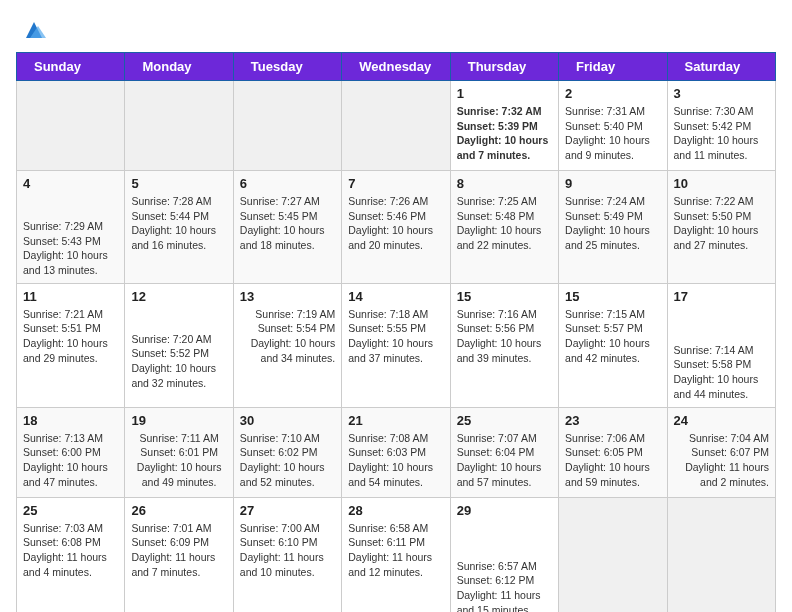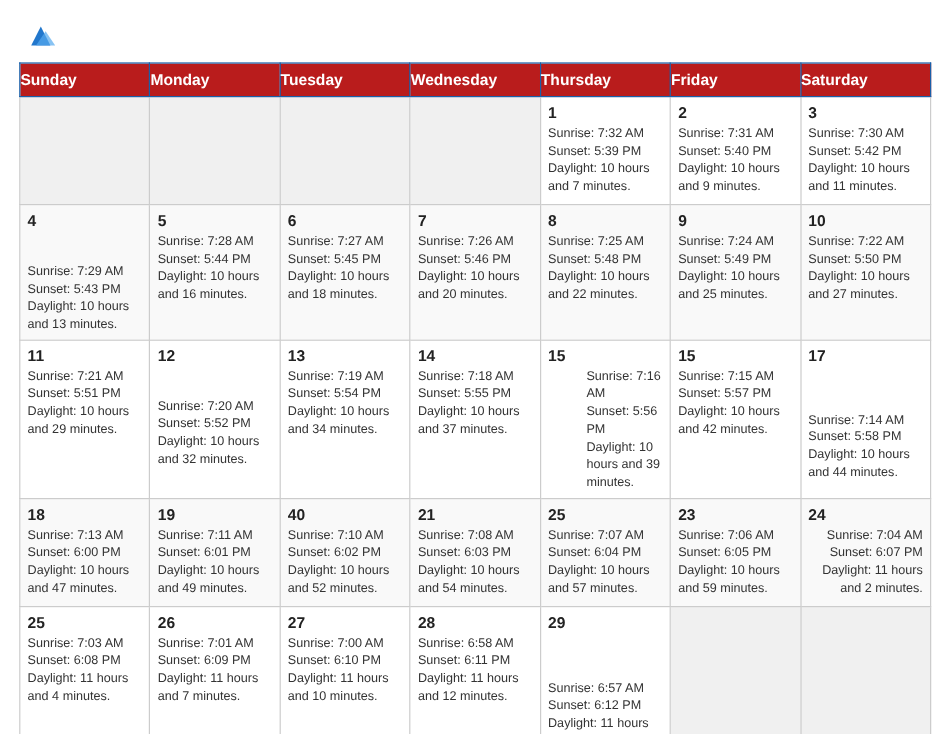--- a/index.html
+++ b/index.html
@@ -52,25 +52,25 @@
     .sub-title {
       font-size: 15px;
       color: #444;
     }
     table {
       width: 100%;
       border-collapse: collapse;
       table-layout: fixed;
     }
     thead tr th {
-      background-color: #b91c1c;
+      background-color: #6d28d9;
       color: #fff;
       font-size: 13px;
       font-weight: bold;
-      padding: 6px 0;
+      padding: 6px 17px;
       border: 1px solid #1a5fa8;
       text-align: left;
     }
     tbody tr td {
       border: 1px solid #ccc;
       vertical-align: top;
       padding: 5px 6px;
       font-size: 11px;
       color: #222;
       height: 90px;
@@ -127,21 +127,21 @@
       </tr>
   </thead>
   <tbody id="calendar-body">
   <tr>
         <td class="empty-cell"></td>
         <td class="empty-cell"></td>
         <td class="empty-cell"></td>
         <td class="empty-cell"></td>
         <td>
           <span class="day-number">1</span>
-          <div class="day-info" style="white-space: pre-line;">Sunrise: 7:32 AM
+          <div class="day-info" style="white-space: pre-line; font-weight: bold;">Sunrise: 7:32 AM
 Sunset: 5:39 PM
 Daylight: 10 hours and 7 minutes.</div>
         </td>
         <td>
           <span class="day-number">2</span>
           <div class="day-info" style="white-space: pre-line;">Sunrise: 7:31 AM
 Sunset: 5:40 PM
 Daylight: 10 hours and 9 minutes.</div>
         </td>
         <td>
@@ -203,33 +203,33 @@
 Daylight: 10 hours and 29 minutes.</div>
         </td>
         <td>
           <span class="day-number">12</span>
           <div class="day-info" style="white-space: pre-line; margin-top: 28px;">Sunrise: 7:20 AM
 Sunset: 5:52 PM
 Daylight: 10 hours and 32 minutes.</div>
         </td>
         <td>
           <span class="day-number">13</span>
-          <div class="day-info" style="white-space: pre-line;">Sunrise: 7:19 AM
+          <div class="day-info" style="white-space: pre-line; text-align: right;">Sunrise: 7:19 AM
 Sunset: 5:54 PM
 Daylight: 10 hours and 34 minutes.</div>
         </td>
         <td>
           <span class="day-number">14</span>
           <div class="day-info" style="white-space: pre-line;">Sunrise: 7:18 AM
 Sunset: 5:55 PM
 Daylight: 10 hours and 37 minutes.</div>
         </td>
         <td>
           <span class="day-number">15</span>
-          <div class="day-info" style="white-space: pre-line; margin-left: 32px;">Sunrise: 7:16 AM
+          <div class="day-info" style="white-space: pre-line;">Sunrise: 7:16 AM
 Sunset: 5:56 PM
 Daylight: 10 hours and 39 minutes.</div>
         </td>
         <td>
           <span class="day-number">15</span>
           <div class="day-info" style="white-space: pre-line;">Sunrise: 7:15 AM
 Sunset: 5:57 PM
 Daylight: 10 hours and 42 minutes.</div>
         </td>
         <td>
@@ -241,26 +241,26 @@
       </tr>
       <tr>
         <td>
           <span class="day-number">18</span>
           <div class="day-info" style="white-space: pre-line;">Sunrise: 7:13 AM
 Sunset: 6:00 PM
 Daylight: 10 hours and 47 minutes.</div>
         </td>
         <td>
           <span class="day-number">19</span>
-          <div class="day-info" style="white-space: pre-line;">Sunrise: 7:11 AM
+          <div class="day-info" style="white-space: pre-line; text-align: center;">Sunrise: 7:11 AM
 Sunset: 6:01 PM
 Daylight: 10 hours and 49 minutes.</div>
         </td>
         <td>
-          <span class="day-number">40</span>
+          <span class="day-number">30</span>
           <div class="day-info" style="white-space: pre-line;">Sunrise: 7:10 AM
 Sunset: 6:02 PM
 Daylight: 10 hours and 52 minutes.</div>
         </td>
         <td>
           <span class="day-number">21</span>
           <div class="day-info" style="white-space: pre-line;">Sunrise: 7:08 AM
 Sunset: 6:03 PM
 Daylight: 10 hours and 54 minutes.</div>
         </td>

